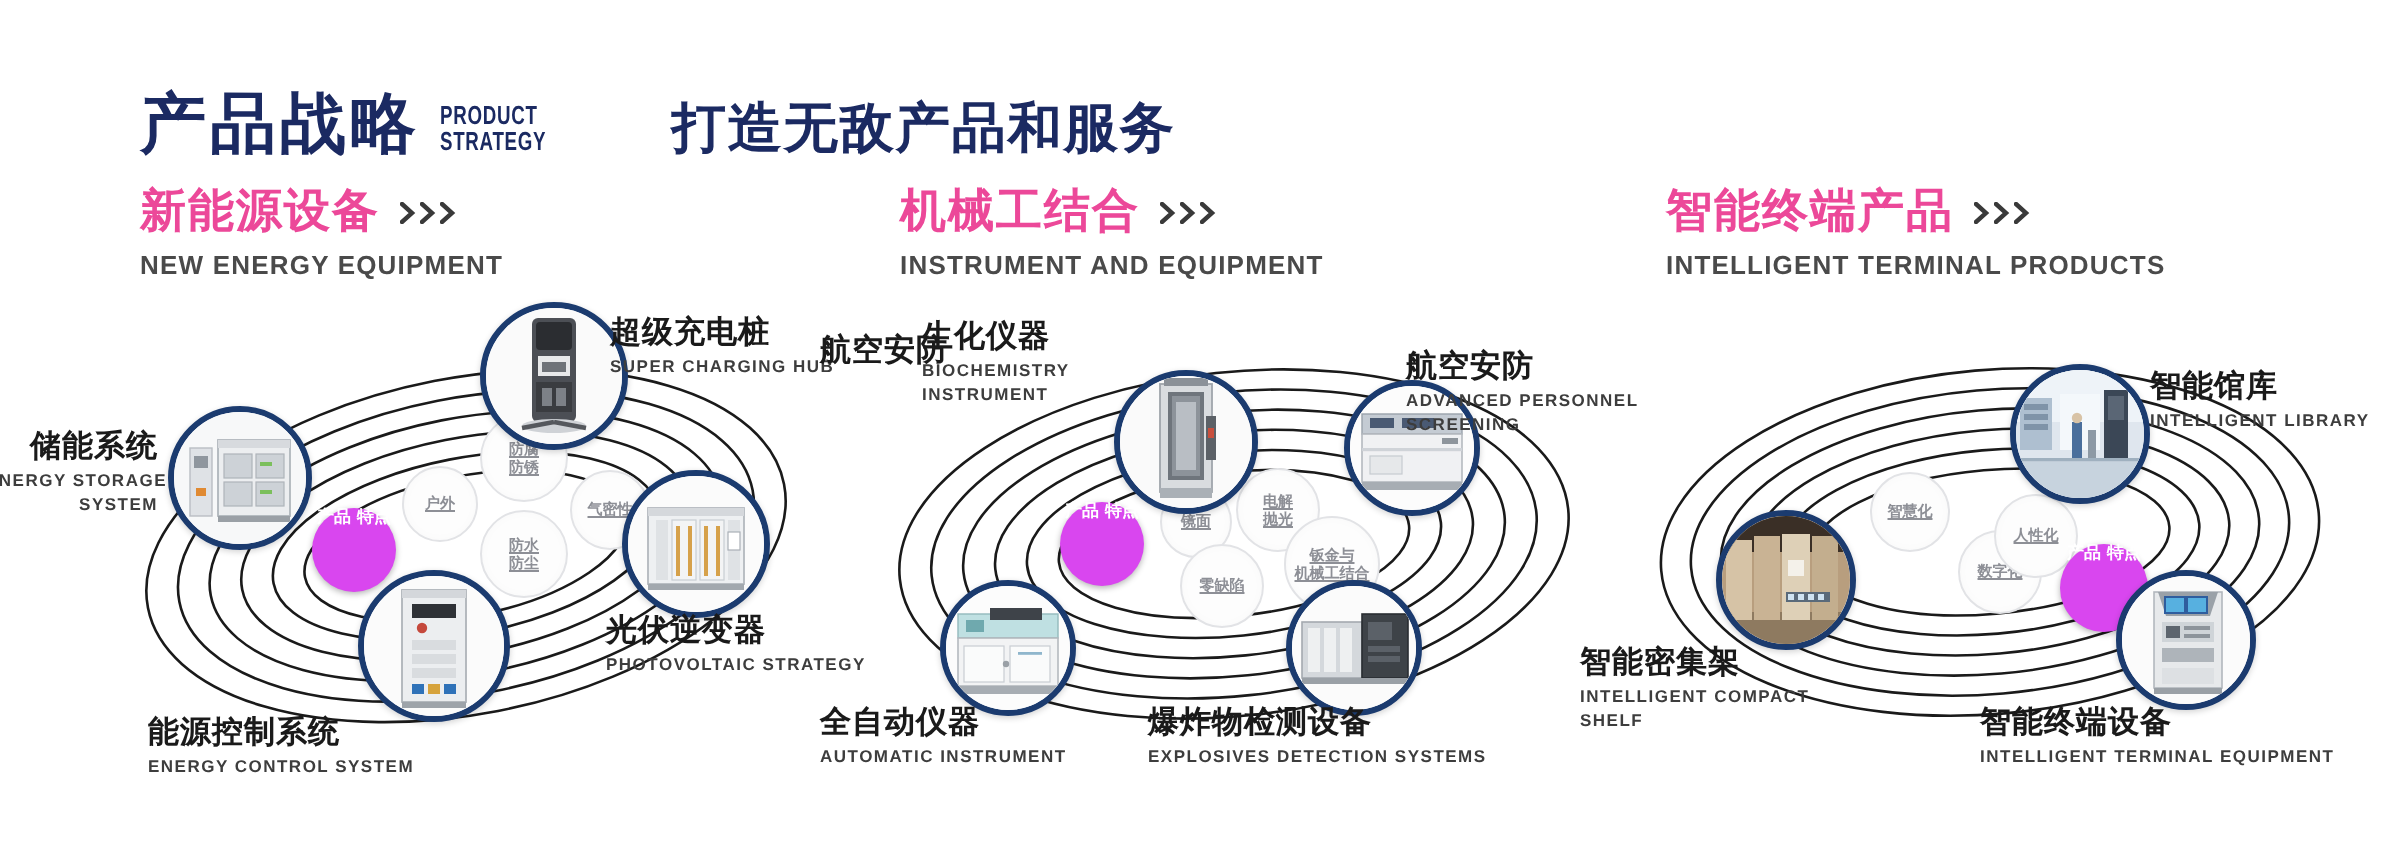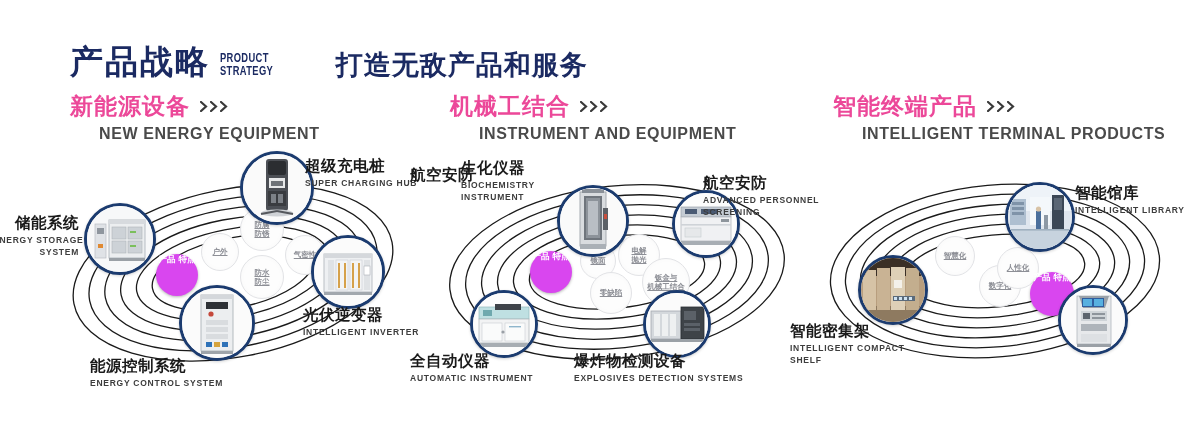--- a/index.html
+++ b/index.html
@@ -37,22 +37,22 @@
   .sect .row{display:flex;align-items:center;}
   .sect .cn{
     font-size:23px;font-weight:bold;color:#ec4899;letter-spacing:1px;
     line-height:1;font-family:"DejaVu Sans",sans-serif;
   }
   .sect .chev{
     margin-left:10px;display:flex;gap:1px;align-items:center;color:#3a3a3a;
   }
   .sect .chev svg{display:block;}
   .sect .en{
-    margin-top:7px;font-size:16px;font-weight:bold;color:#4a4a4a;
-    letter-spacing:.6px;font-family:"Liberation Sans",sans-serif;margin-left:29px;
+    margin-top:7px;font-size:13px;font-weight:bold;color:#4a4a4a;
+    letter-spacing:.6px;font-family:"Liberation Sans",sans-serif;
   }
 
   
   .cluster{position:absolute;}
   .orbits{position:absolute;left:0;top:0;}
 
   
   .node{
     position:absolute;border-radius:50%;
     border:3px solid #1b3b6f;
@@ -260,40 +260,40 @@
         <rect x="24" y="25" width="2" height="25" fill="#d6a14a"></rect>
         <rect x="30" y="25" width="2" height="25" fill="#d6a14a"></rect>
         <rect x="38" y="25" width="2" height="25" fill="#d6a14a"></rect>
         <rect x="44" y="25" width="2" height="25" fill="#d6a14a"></rect>
         <rect x="50" y="28" width="6" height="9" fill="#ffffff" stroke="#aab0b6" stroke-width=".6"></rect>
         <rect x="10" y="54" width="48" height="3" fill="#a2a8ae"></rect>
       </svg>
     </div>
     <div class="nlabel" style="left:248px;top:152px;">
       <div class="cn">光伏逆变器</div>
-      <div class="en">INTELLIGENT INVERTER</div>
+      <div class="en">PHOTOVOLTAIC STRATEGY</div>
     </div>
 
     <div class="node" style="left:124px;top:130px;width:70px;height:70px;">
       <svg class="art" viewBox="0 0 70 70">
         <rect x="0" y="0" width="70" height="70" fill="#fbfbfb"></rect>
         <rect x="19" y="7" width="32" height="56" fill="#eceef0" stroke="#aeb3b9" stroke-width=".9"></rect>
         <rect x="19" y="7" width="32" height="4" fill="#d4d7db"></rect>
         <rect x="24" y="14" width="22" height="7" fill="#2e3136"></rect>
         <circle cx="29" cy="26" r="2.6" fill="#c5493c"></circle>
         <rect x="24" y="32" width="22" height="5" fill="#d9dcdf"></rect>
         <rect x="24" y="39" width="22" height="5" fill="#d9dcdf"></rect>
         <rect x="24" y="46" width="22" height="5" fill="#d9dcdf"></rect>
         <rect x="24" y="54" width="6" height="5" fill="#2f72b8"></rect>
         <rect x="32" y="54" width="6" height="5" fill="#d6a33c"></rect>
         <rect x="40" y="54" width="6" height="5" fill="#2f72b8"></rect>
         <rect x="19" y="63" width="32" height="3" fill="#9ea4aa"></rect>
       </svg>
     </div>
-    <div class="nlabel center" style="left:35px;top:203px;width:250px;">
+    <div class="nlabel center" style="left:19px;top:203px;width:250px;">
       <div class="cn">能源控制系统</div>
       <div class="en">ENERGY CONTROL SYSTEM</div>
     </div>
   </div>
 
   <div class="cluster" style="left:425px;top:155px;width:380px;height:235px;">
 
     <svg class="orbits" width="380" height="235" viewBox="0 0 380 235">
       <g fill="none" stroke="#1a1a1a" stroke-width="1.3">
         <ellipse cx="192" cy="117" rx="168" ry="86" transform="rotate(-6 192 117)"></ellipse>
@@ -506,15 +506,19 @@
         <rect x="33" y="11" width="9" height="7" fill="#57b0e0"></rect>
         <rect x="20" y="23" width="26" height="10" fill="#cfd4d8"></rect>
         <rect x="22" y="25" width="7" height="6" fill="#5d656e"></rect>
         <rect x="31" y="25" width="13" height="2" fill="#8d949b"></rect>
         <rect x="31" y="29" width="13" height="2" fill="#8d949b"></rect>
         <rect x="20" y="36" width="26" height="7" fill="#aeb4ba"></rect>
         <rect x="20" y="46" width="26" height="8" fill="#dde0e3"></rect>
         <rect x="16" y="56" width="34" height="3" fill="#9aa0a6"></rect>
       </svg>
     </div>
+    <div class="nlabel center" style="left:180px;top:198px;width:200px;">
+      <div class="cn">智能终端设备</div>
+      <div class="en">INTELLIGENT TERMINAL EQUIPMENT</div>
+    </div>
   </div>
 
 </div>
 
 </body></html>

